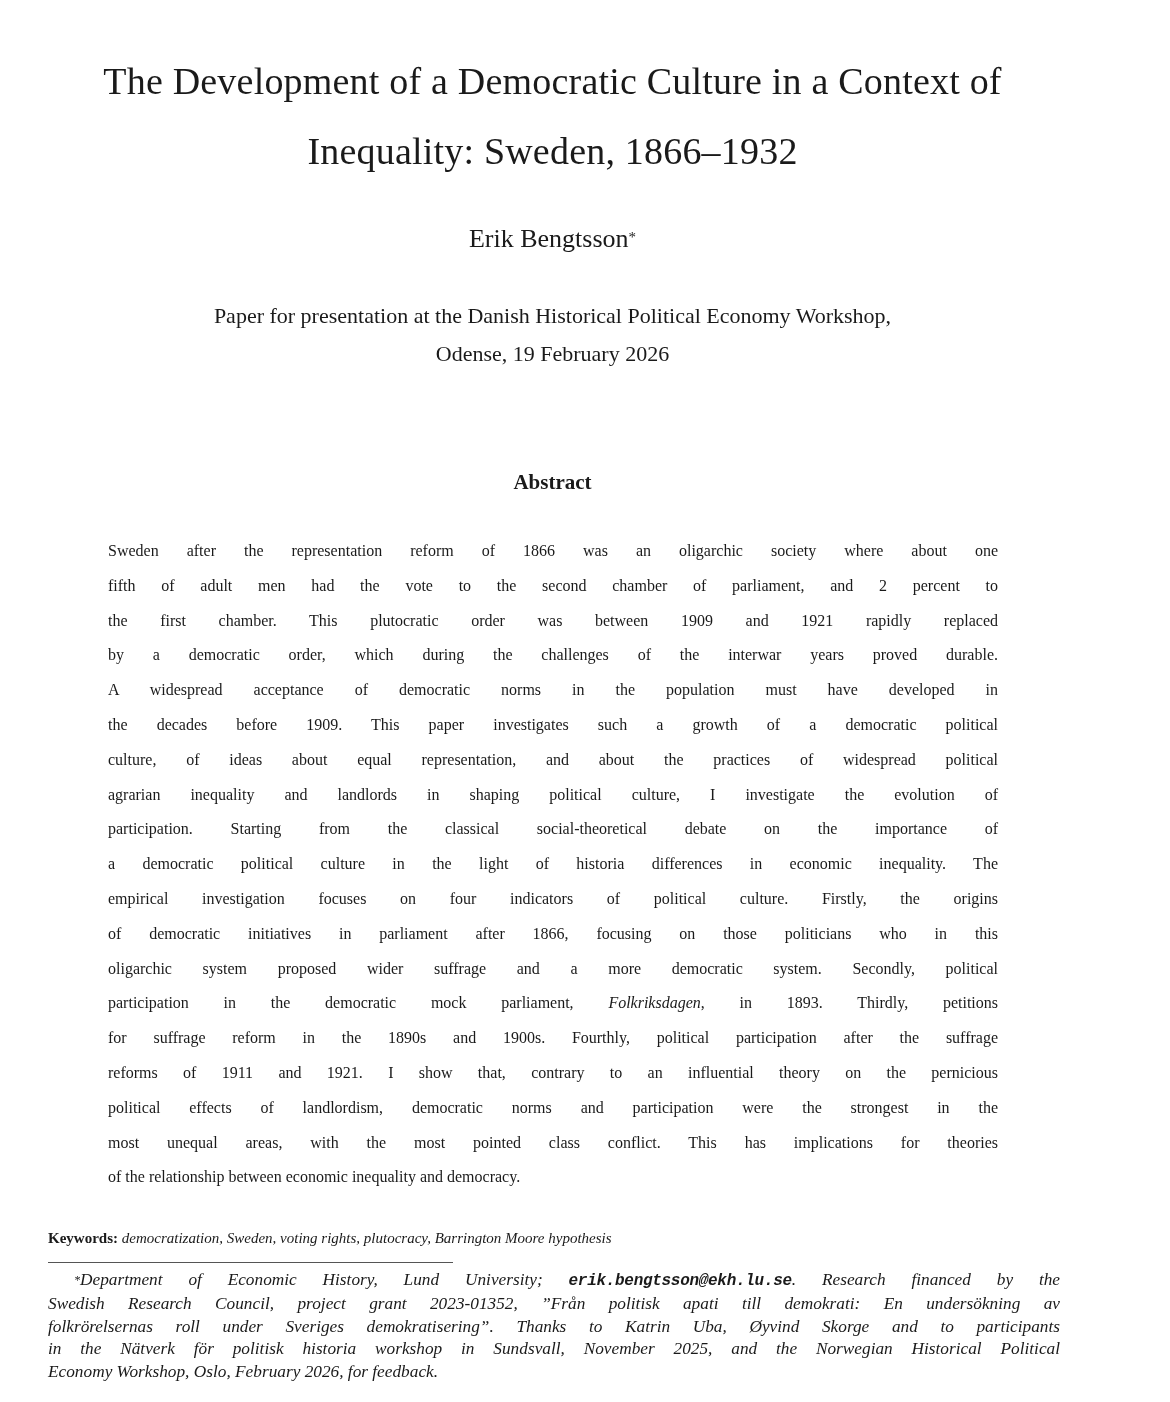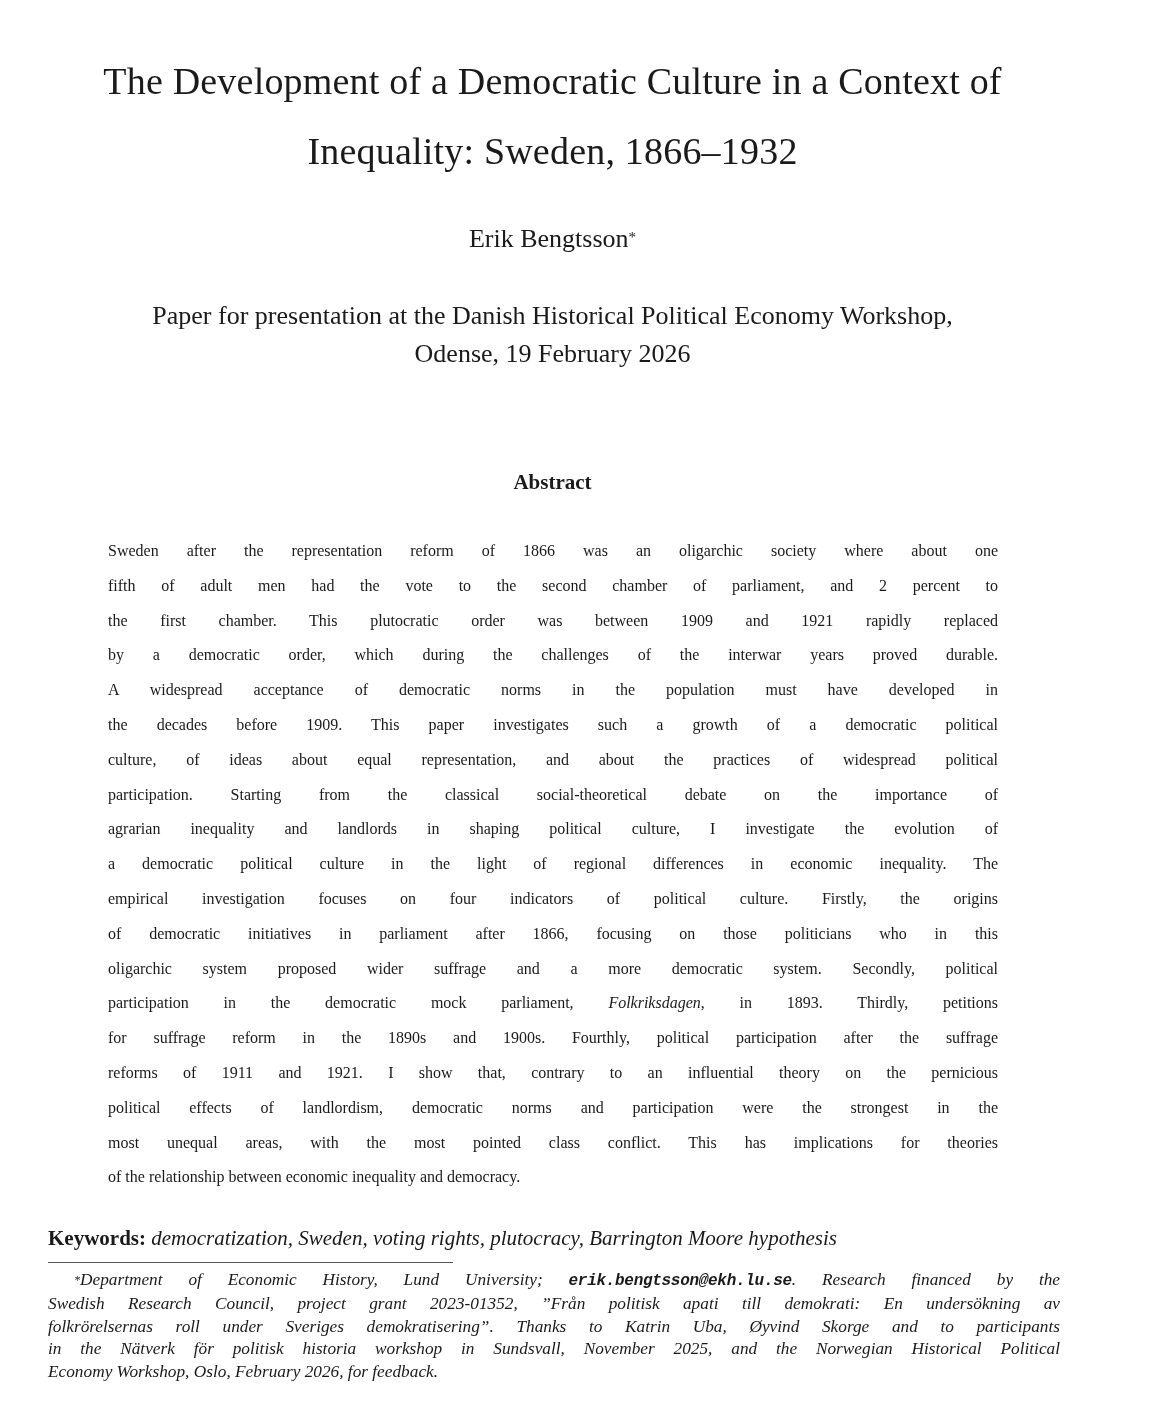--- a/index.html
+++ b/index.html
@@ -47,21 +47,21 @@
       vertical-align: top;
       position: relative;
       top: -2px;
     }
     .venue {
       position: absolute;
       left: 40px;
       width: 1025px;
       top: 281px;
       text-align: center;
-      font-size: 26px;
+      font-size: 22px;
       line-height: 38px;
     }
     .abstract-heading {
       position: absolute;
       left: 0;
       width: 1105px;
       top: 452px;
       text-align: center;
       font-size: 21px;
       font-weight: bold;
@@ -89,21 +89,21 @@
       text-align-last: left;
     }
     .abstract-body em {
       font-style: italic;
     }
     .keywords {
       position: absolute;
       left: 48px;
       width: 1000px;
       top: 1207px;
-      font-size: 21px;
+      font-size: 15px;
       line-height: 30px;
       white-space: nowrap;
     }
     .keywords .kw-label {
       font-weight: bold;
     }
     .keywords .kw-list {
       font-style: italic;
     }
     .footnote-rule {
@@ -168,23 +168,23 @@
   <h2 class="abstract-heading">Abstract</h2>
 
   <div class="abstract-body" id="abstract-body">
       <span class="line">Sweden after the representation reform of 1866 was an oligarchic society where about one</span>
       <span class="line">fifth of adult men had the vote to the second chamber of parliament, and 2 percent to</span>
       <span class="line">the first chamber.  This plutocratic order was between 1909 and 1921 rapidly replaced</span>
       <span class="line">by a democratic order, which during the challenges of the interwar years proved durable.</span>
       <span class="line">A widespread acceptance of democratic norms in the population must have developed in</span>
       <span class="line">the decades before 1909.  This paper investigates such a growth of a democratic political</span>
       <span class="line">culture, of ideas about equal representation, and about the practices of widespread political</span>
+      <span class="line">agrarian inequality and landlords in shaping political culture, I investigate the evolution of</span>
       <span class="line">participation.  Starting from the classical social-theoretical debate on the importance of</span>
-      <span class="line">agrarian inequality and landlords in shaping political culture, I investigate the evolution of</span>
-      <span class="line">a democratic political culture in the light of regional differences in economic inequality.  The</span>
+      <span class="line">a democratic political culture in the light of historia differences in economic inequality.  The</span>
       <span class="line">empirical investigation focuses on four indicators of political culture.  Firstly, the origins</span>
       <span class="line">of democratic initiatives in parliament after 1866, focusing on those politicians who in this</span>
       <span class="line">oligarchic system proposed wider suffrage and a more democratic system.  Secondly, political</span>
       <span class="line"><span>participation in the democratic mock parliament, </span><em>Folkriksdagen</em><span>, in 1893.  Thirdly, petitions</span></span>
       <span class="line">for suffrage reform in the 1890s and 1900s.  Fourthly, political participation after the suffrage</span>
       <span class="line">reforms of 1911 and 1921.  I show that, contrary to an influential theory on the pernicious</span>
       <span class="line">political effects of landlordism, democratic norms and participation were the strongest in the</span>
       <span class="line">most unequal areas, with the most pointed class conflict.  This has implications for theories</span>
       <span class="line last">of the relationship between economic inequality and democracy.</span>
     </div>

